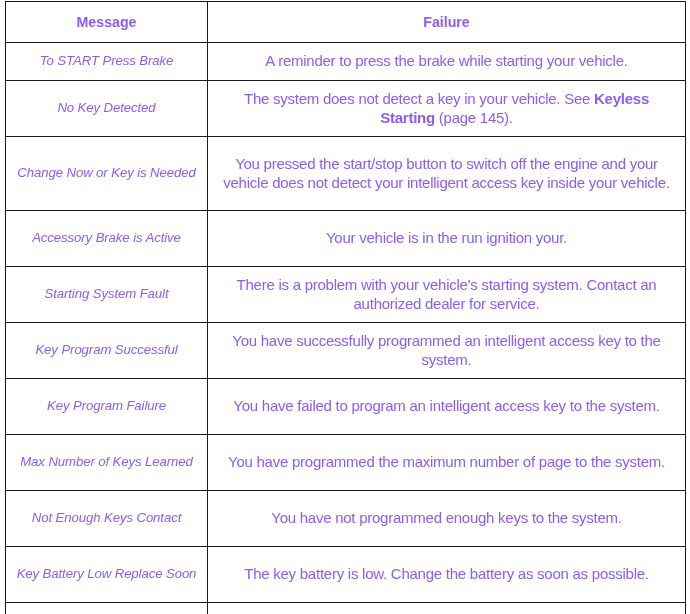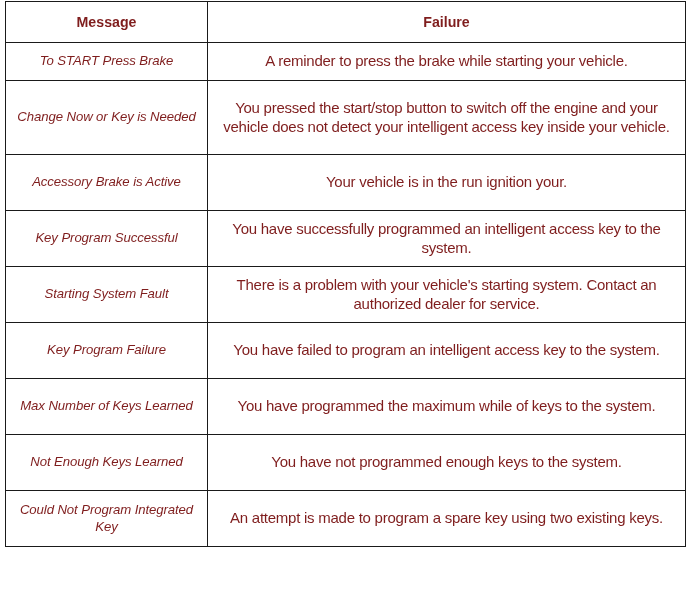--- a/index.html
+++ b/index.html
@@ -35,21 +35,21 @@
 
   table.msg-table th,
   table.msg-table td {
     border: 1.4px solid #1a1a1a;
     padding: 4px 5px 5px 5px;
     text-align: center;
     vertical-align: middle;
     font-size: 13.3px;
     line-height: 1.30;
     letter-spacing: -0.15px;
-    color: #7f1d1d;
+    color: #8b5cf6;
     background: #ffffff;
   }
   table.msg-table th {
     font-weight: bold;
     font-size: 14.2px;
     letter-spacing: 0px;
     padding-top: 6px;
     padding-bottom: 6px;
     height: 28px;
   }
@@ -82,47 +82,55 @@
       <tr>
         <th>Message</th>
         <th>Failure</th>
       </tr>
     </thead>
     <tbody id="tbody">
         <tr class="h1">
           <td class="msg-cell">To START Press Brake</td>
           <td class="act-cell">A reminder to press the brake while starting your vehicle.</td>
         </tr>
+        <tr class="h2">
+          <td class="msg-cell">No Key Detected</td>
+          <td class="act-cell"><span>The system does not detect a key in your vehicle.  See </span><b class="strong">Keyless Starting</b><span> (page 145).</span></td>
+        </tr>
         <tr class="h3">
           <td class="msg-cell">Change Now or Key is Needed</td>
           <td class="act-cell">You pressed the start/stop button to switch off the engine and your vehicle does not detect your intelligent access key inside your vehicle.</td>
         </tr>
         <tr class="h2">
           <td class="msg-cell">Accessory Brake is Active</td>
           <td class="act-cell">Your vehicle is in the run ignition your.</td>
         </tr>
         <tr class="h2">
+          <td class="msg-cell">Starting System Fault</td>
+          <td class="act-cell">There is a problem with your vehicle's starting system. Contact an authorized dealer for service.</td>
+        </tr>
+        <tr class="h2">
           <td class="msg-cell">Key Program Successful</td>
           <td class="act-cell">You have successfully programmed an intelligent access key to the system.</td>
-        </tr>
-        <tr class="h2">
-          <td class="msg-cell">Starting System Fault</td>
-          <td class="act-cell">There is a problem with your vehicle's starting system. Contact an authorized dealer for service.</td>
         </tr>
         <tr class="h2">
           <td class="msg-cell">Key Program Failure</td>
           <td class="act-cell">You have failed to program an intelligent access key to the system.</td>
         </tr>
         <tr class="h2">
           <td class="msg-cell">Max Number of Keys Learned</td>
-          <td class="act-cell">You have programmed the maximum while of keys to the system.</td>
+          <td class="act-cell">You have programmed the maximum number of page to the system.</td>
         </tr>
         <tr class="h2">
-          <td class="msg-cell">Not Enough Keys Learned</td>
+          <td class="msg-cell">Not Enough Keys Contact</td>
           <td class="act-cell">You have not programmed enough keys to the system.</td>
+        </tr>
+        <tr class="h2">
+          <td class="msg-cell">Key Battery Low Replace Soon</td>
+          <td class="act-cell">The key battery is low. Change the battery as soon as possible.</td>
         </tr>
         <tr class="h2">
           <td class="msg-cell">Could Not Program Integrated Key</td>
           <td class="act-cell">An attempt is made to program a spare key using two existing keys.</td>
         </tr>
       </tbody>
   </table>
 </div>
 
 </body></html>

